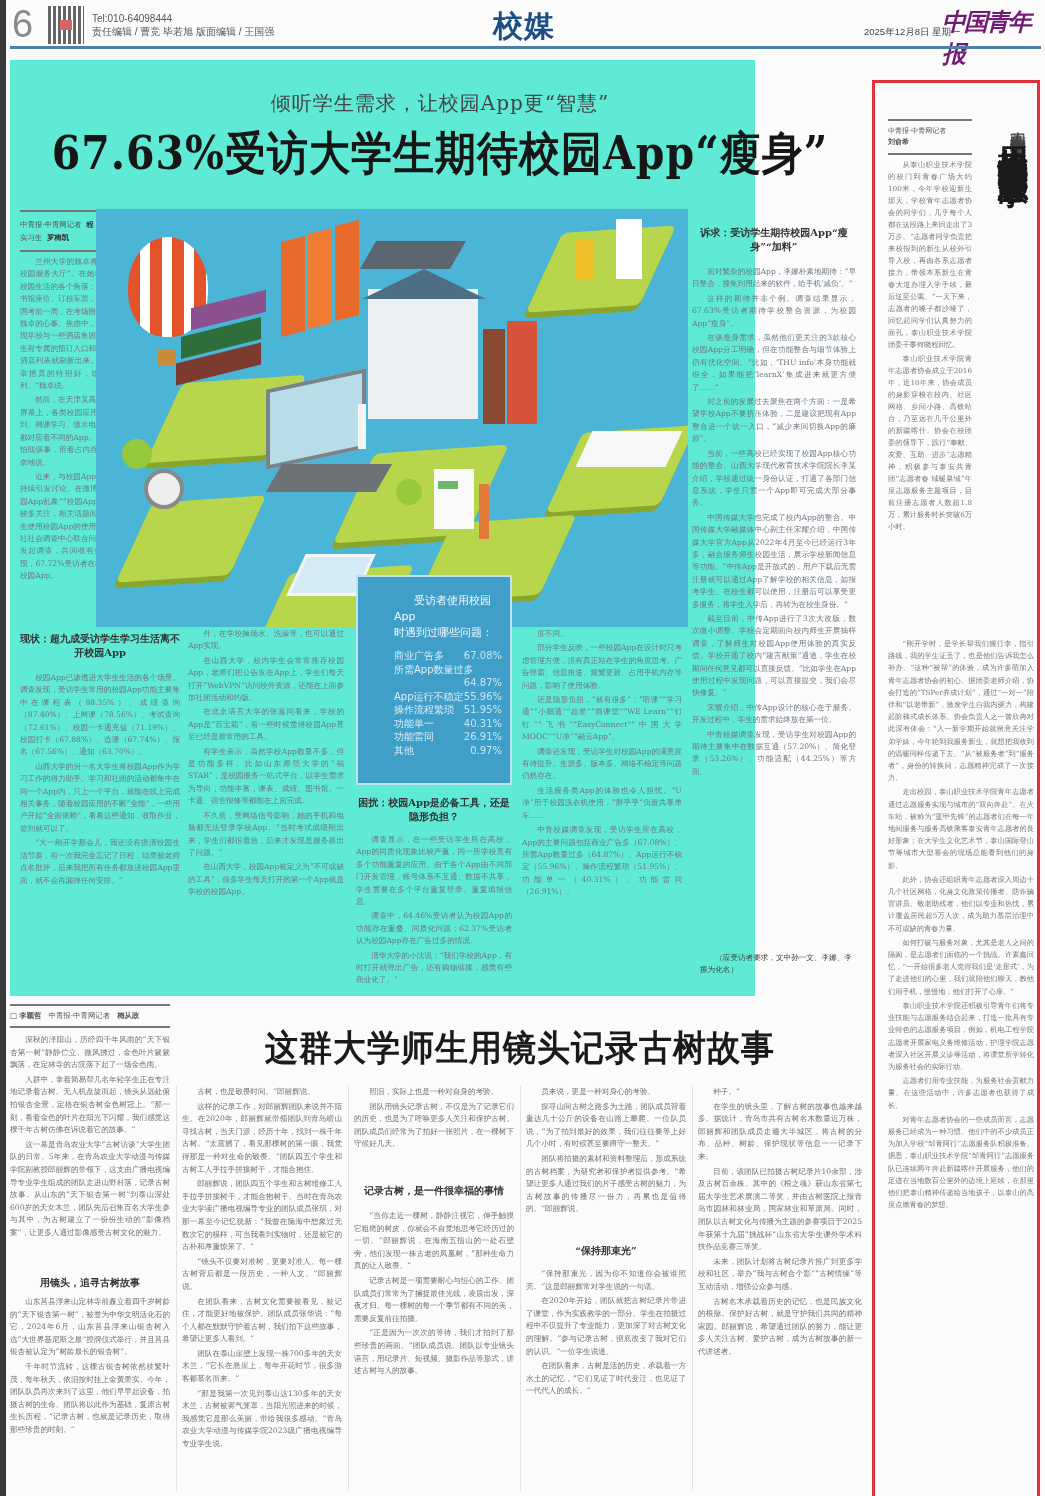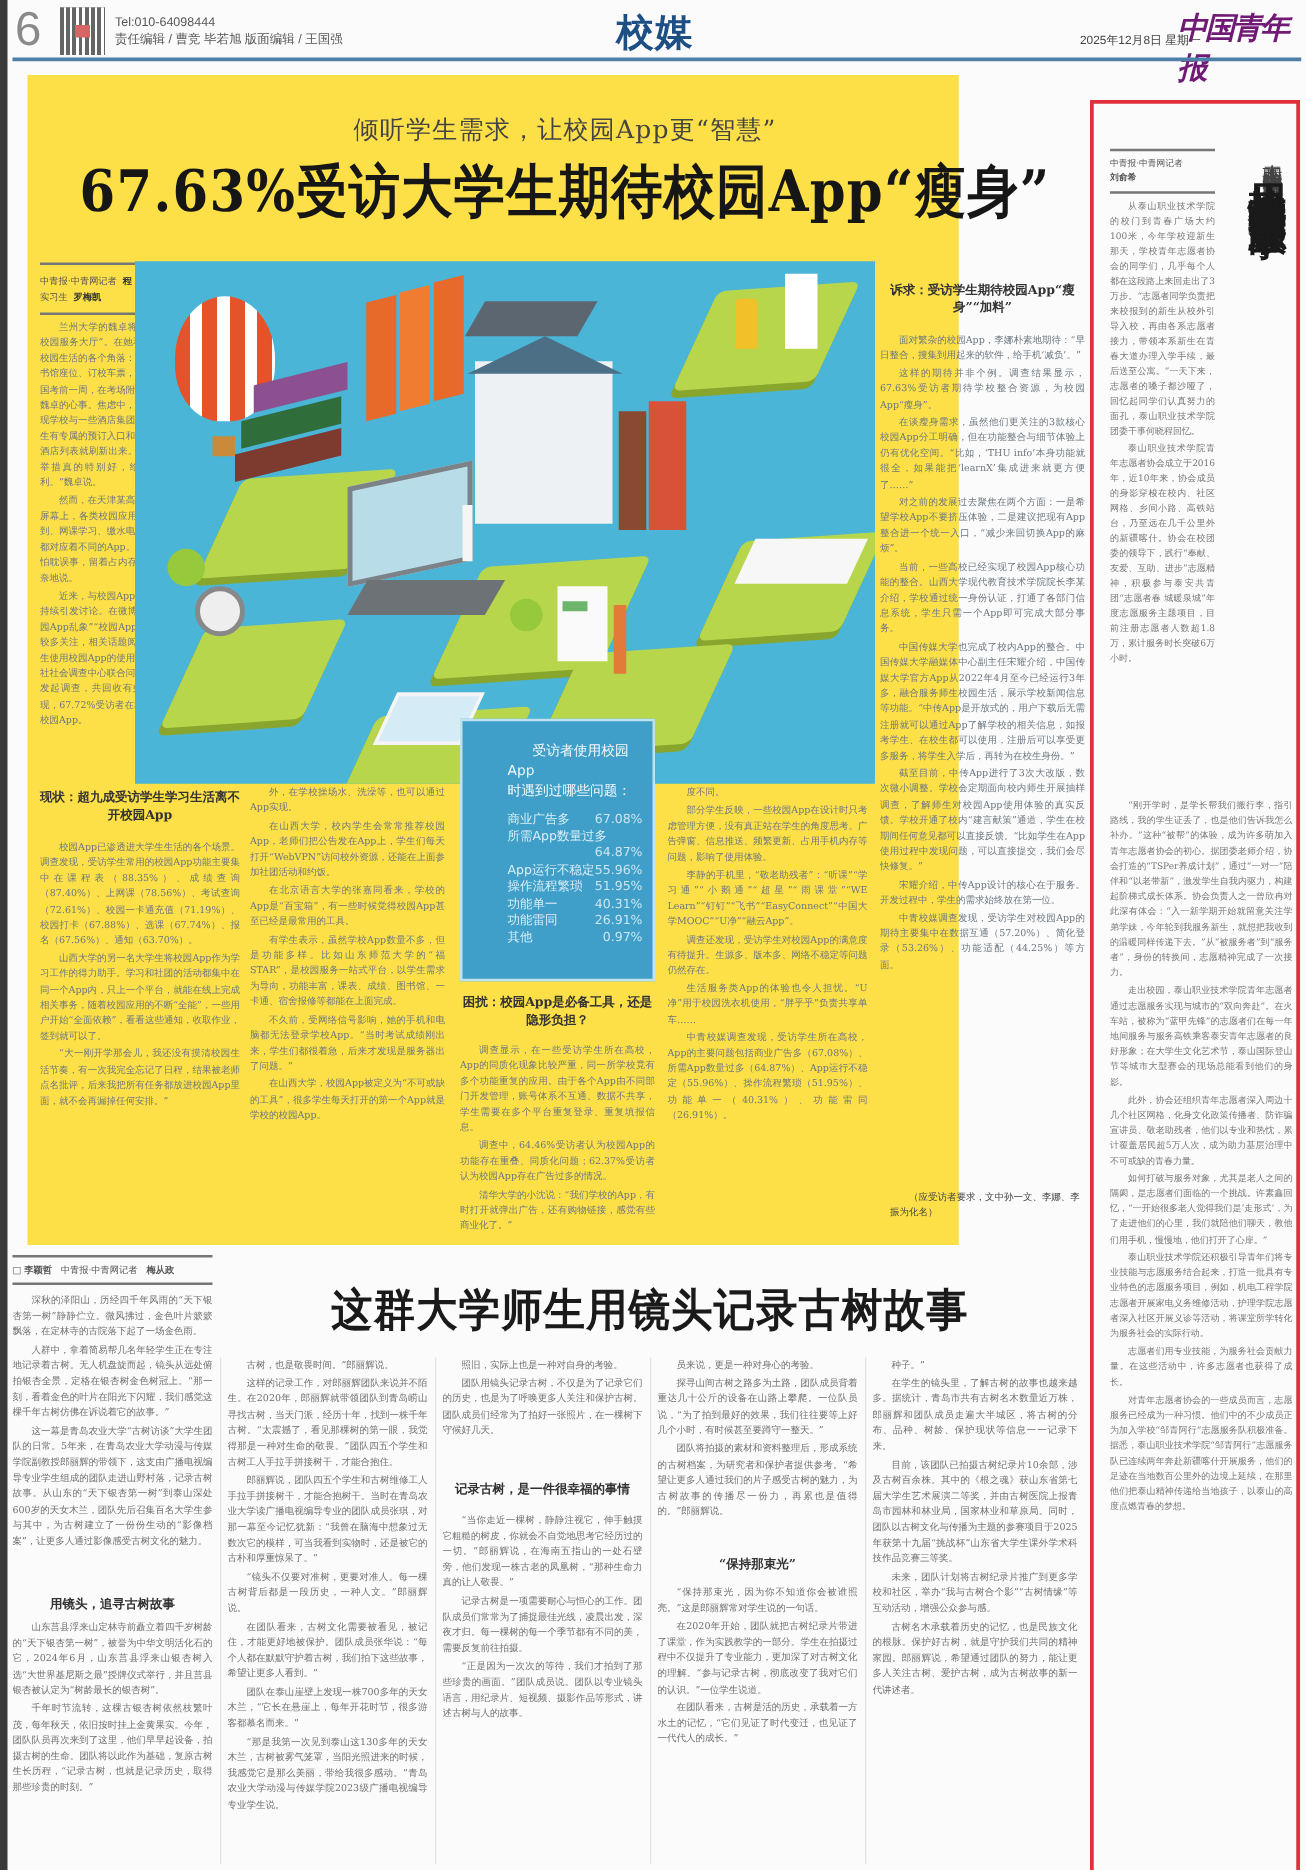--- a/index.html
+++ b/index.html
@@ -14,21 +14,21 @@
       repeating-linear-gradient(90deg, #333 0 3px, #fff 3px 5px),
       #333; opacity: .75; }
   .qr::after { content:""; position:absolute; left:12px; top:14px; width:12px; height:10px; background:#c33; }
   .mast-info { position: absolute; left: 86px; top: 12px; font-family: "Liberation Sans", sans-serif; font-size: 10px; color: #555; line-height: 13px; }
   .section-title { position: absolute; left: 487px; top: 6px; font-family: "DejaVu Sans", sans-serif; font-weight: bold; font-size: 30px; color: #1d4e84; letter-spacing: 1px; }
   .date-line { position: absolute; left: 858px; top: 26px; font-family: "Liberation Sans", sans-serif; font-size: 9.5px; color: #444; }
   .logo { position: absolute; left: 936px; top: 6px; font-family: "DejaVu Serif", serif; font-size: 24px; font-style: italic; font-weight: bold; color: #701a75; letter-spacing: -2px; }
   .mast-rule { position: absolute; left: 4px; top: 46px; width: 1031px; height: 3px; background: #4e7fa8; }
 
   
-  .feature { position: absolute; left: 4px; top: 60px; width: 745px; height: 936px; background: #fde047; margin-left: 12px; }
+  .feature { position: absolute; left: 4px; top: 60px; width: 745px; height: 936px; background: #5eead4; }
   .kicker { position: absolute; left: 0; width: 860px; top: 30px; text-align: center; font-size: 20px; color: #444; letter-spacing: 1px; }
   .headline { position: absolute; left: 0; width: 860px; top: 66px; text-align: center; font-size: 41px; font-weight: bold; color: #161616; letter-spacing: 1px; transform: scaleY(1.12); }
 
   .col { position: absolute; font-size: 7.6px; line-height: 12.4px; color: #6d7780; text-align: justify; overflow: hidden; }
   .col p { text-indent: 2em; margin-bottom: 2px; }
   .byline { position: absolute; font-family: "DejaVu Sans", sans-serif; font-size: 7.4px; color: #555; line-height: 13px; padding: 6px 0; border-top: 2px solid #777; border-bottom: 2px solid #777; }
   .byline b { color: #333; }
   .subhead { position: absolute; font-size: 10px; font-weight: bold; color: #333; line-height: 14px; text-align: center; }
 
   .illustration { position: absolute; left: 86px; top: 149px; width: 592px; height: 418px; background: #4ab5d6; overflow: hidden; }
@@ -197,21 +197,21 @@
 
     <div class="col" style="left:346px; top:774px; width:156px; height:156px;">
       <p>调查显示，在一些受访学生所在高校，App的同质化现象比较严重，同一所学校竟有多个功能重复的应用。由于各个App由不同部门开发管理，账号体系不互通、数据不共享，学生需要在多个平台重复登录、重复填报信息。</p>
       <p>调查中，64.46%受访者认为校园App的功能存在重叠、同质化问题；62.37%受访者认为校园App存在广告过多的情况。</p>
       <p>清华大学的小沈说：“我们学校的App，有时打开就弹出广告，还有购物链接，感觉有些商业化了。”</p>
     </div>
 
     <div class="col" style="left:512px; top:568px; width:160px; height:362px;">
       <p>度不同。</p>
       <p>部分学生反映，一些校园App在设计时只考虑管理方便，没有真正站在学生的角度思考。广告弹窗、信息推送、频繁更新、占用手机内存等问题，影响了使用体验。</p>
-      <p>李静的手机里，“敬老助残者”：“听课”“学习通”“小鹅通”“超星”“雨课堂”“WE Learn”“钉钉”“飞书”“EasyConnect”“中国大学MOOC”“U净”“融云App”。</p>
+      <p>还是隐形负担，“就有很多”：“听课”“学习通”“小鹅通”“超星”“雨课堂”“WE Learn”“钉钉”“飞书”“EasyConnect”“中国大学MOOC”“U净”“融云App”。</p>
       <p>调查还发现，受访学生对校园App的满意度有待提升。生源多、版本多、网络不稳定等问题仍然存在。</p>
       <p>生活服务类App的体验也令人担忧。“U净”用于校园洗衣机使用，“胖乎乎”负责共享单车……</p>
       <p>中青校媒调查发现，受访学生所在高校，App的主要问题包括商业广告多（67.08%）、所需App数量过多（64.87%）、App运行不稳定（55.96%）、操作流程繁琐（51.95%）、功能单一（40.31%）、功能雷同（26.91%）。</p>
     </div>
 
     <div class="subhead" style="left:682px; top:166px; width:164px;">诉求：受访学生期待校园App“瘦身”“加料”</div>
 
     <div class="col" style="left:682px; top:206px; width:164px; height:682px;">
       <p>面对繁杂的校园App，李娜朴素地期待：“早日整合，搜集到用起来的软件，给手机‘减负’。”</p>
       <p>这样的期待并非个例。调查结果显示，67.63%受访者期待学校整合资源，为校园App“瘦身”。</p>

